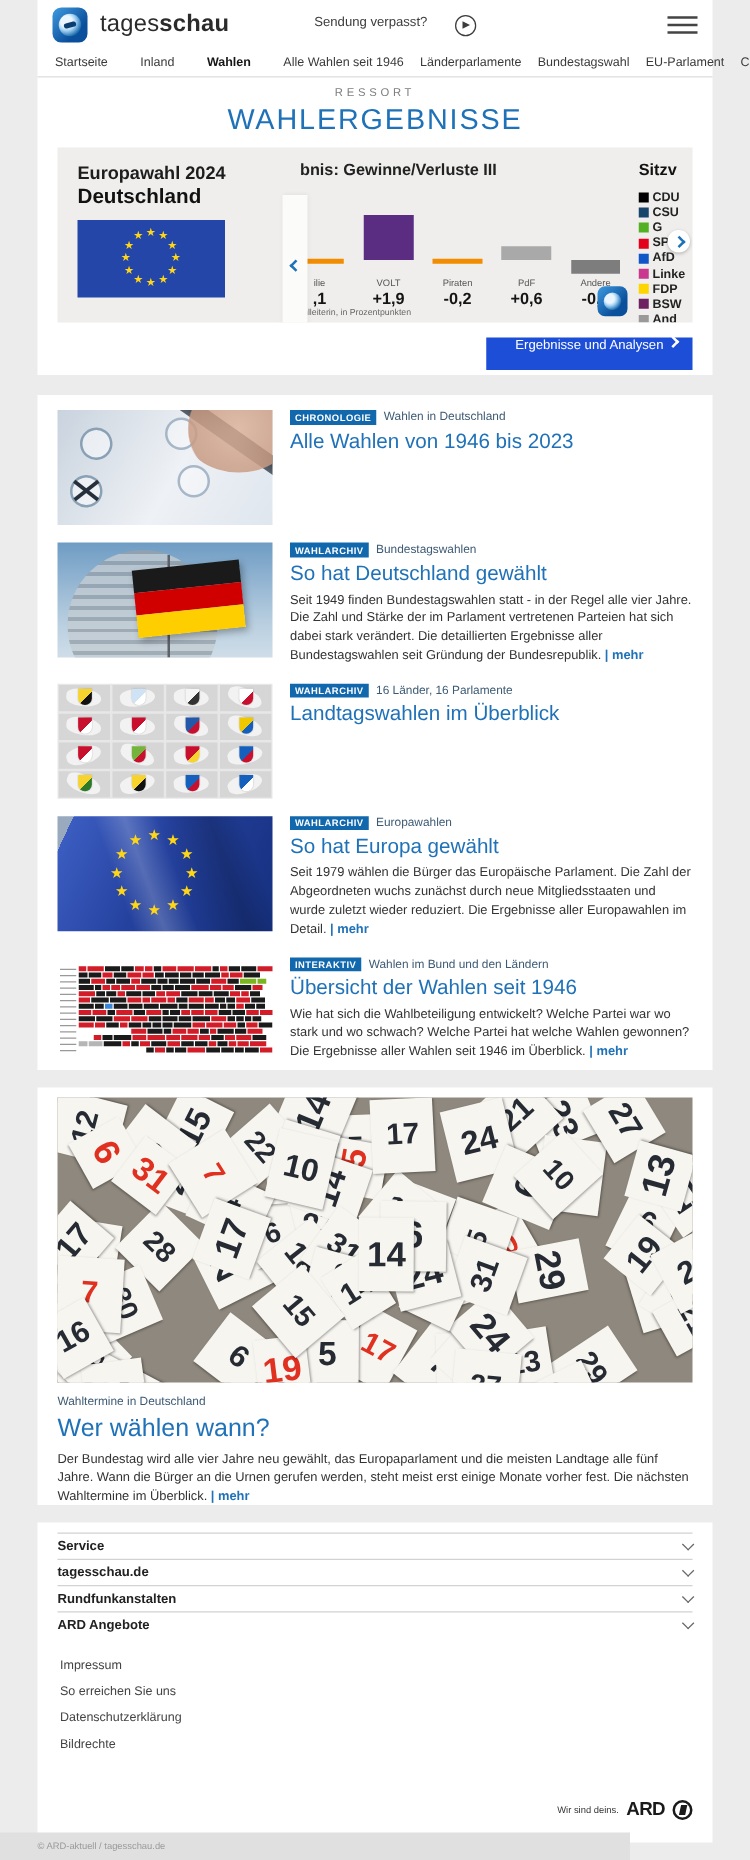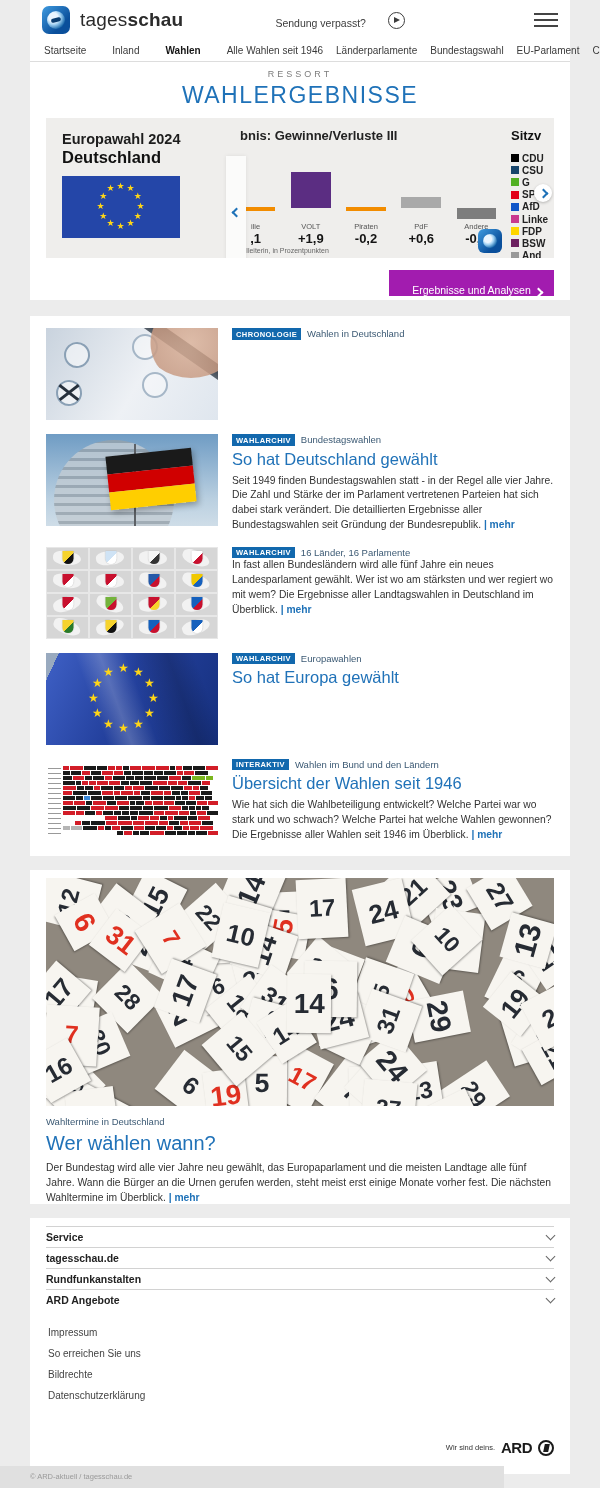--- a/index.html
+++ b/index.html
@@ -9,21 +9,21 @@
   .sect { background:#fff; }
 
   
   .hdr { height:40px; display:flex; align-items:center; padding:0 12px; }
   .applogo { width:28px; height:28px; border-radius:7px; background:linear-gradient(135deg,#3f9be0,#0a4f9b 70%); position:relative; flex:0 0 auto; }
   .applogo .globe { position:absolute; left:5px; top:5px; width:18px; height:18px; border-radius:50%;
       background:radial-gradient(circle at 35% 35%, #eaf5ff 0 28%, #9fd0f2 45%, #1565a8 75%, #0b3c6e 100%); }
   .applogo .globe:after{ content:""; position:absolute; left:4px; top:7px; width:10px; height:4px; background:#0a3d70; border-radius:2px; transform:rotate(-15deg); }
   .wordmark { font-size:19px; color:#2b2b2b; margin-left:10px; letter-spacing:.2px; }
   .wordmark b { font-weight:700; }
-  .verpasst { margin-left:92px; display:flex; align-items:flex-end; gap:22px; font-size:10.5px; color:#3c3c3c; }
+  .verpasst { margin-left:68px; display:flex; align-items:flex-start; gap:22px; font-size:10.5px; color:#3c3c3c; }
   .playbtn { width:17px; height:17px; border:1.5px solid #3c3c3c; border-radius:50%; position:relative; }
   .playbtn:after { content:""; position:absolute; left:5.5px; top:4px; border-left:6px solid #3c3c3c; border-top:3.5px solid transparent; border-bottom:3.5px solid transparent; }
   .burger { margin-left:auto; width:24px; display:flex; flex-direction:column; gap:4px; cursor:pointer; }
   .burger i { display:block; height:2px; background:#444; }
 
   
   .nav { height:22px; border-bottom:1px solid #ddd; display:flex; align-items:center; padding:0 14px; gap:13px; }
   .nav a { font-size:10px; color:#3a3a3a; text-decoration:none; white-space:nowrap; }
   .nav a.active { font-weight:700; color:#161616; }
   .nav .sep { width:1px; height:11px; background:#ccc; }
@@ -61,21 +61,21 @@
   .lgnd { margin-top:9px; }
   .lgnd .row { display:flex; align-items:center; height:12.2px; }
   .lgnd .sq { width:8px; height:8px; margin-right:3px; flex:0 0 auto; }
   .lgnd .lb { font-size:10px; font-weight:700; color:#222; white-space:nowrap; }
 
   .minilogo { position:absolute; right:52px; bottom:5px; width:24px; height:24px; border-radius:6px; background:linear-gradient(135deg,#3f9be0,#0a4f9b 70%); }
   .minilogo:after { content:""; position:absolute; left:5px; top:5px; width:14px; height:14px; border-radius:50%;
       background:radial-gradient(circle at 35% 35%, #eaf5ff 0 28%, #9fd0f2 45%, #1565a8 75%, #0b3c6e 100%); }
 
   .cta-row { padding:12px 16px 0; display:flex; justify-content:flex-end; }
-  .cta { width:165px; height:26px; background:#a21caf; color:#fff; font-size:10.5px; display:flex; align-items:flex-end; justify-content:center; position:relative; cursor:pointer; }
+  .cta { width:165px; height:26px; background:#1d4ed8; color:#fff; font-size:10.5px; display:flex; align-items:flex-start; justify-content:center; position:relative; cursor:pointer; }
   .cta .chev { border-color:#fff; position:absolute; right:12px; }
 
   
   .arts { height:540px; padding:12px 16px 0; overflow:hidden; }
   .art { display:flex; gap:14px; margin-bottom:14px; }
   .thumb { width:172px; height:92px; flex:0 0 auto; position:relative; overflow:hidden; }
   .atext { flex:1; min-width:0; }
   .brow { display:flex; align-items:center; gap:6px; }
   .badge { background:#1268ad; color:#fff; font-size:7.5px; font-weight:700; letter-spacing:.4px; padding:1.5px 4px 1px; }
   .kicker { font-size:9.5px; color:#3c5a74; }
@@ -306,20 +306,21 @@
         <div class="xm" style="left:11px;top:63px;transform:rotate(38deg)"></div>
         <div class="xm" style="left:11px;top:63px;transform:rotate(-38deg)"></div>
         <div class="pen"></div>
           <div class="finger"></div>
       </div>
       <div class="atext">
         <div class="brow">
             <span class="badge">CHRONOLOGIE</span>
             <span class="kicker">Wahlen in Deutschland</span>
           </div>
+        <div class="hl">Alle Wahlen von 1946 bis 2023</div>
       </div>
     </div>
 
     <div class="art">
       <div class="thumb t-reich">
         <div class="dome"></div>
           <div class="flagpole"></div>
         <div class="deflag">
             <i style="background:#1a1a1a"></i>
             <i style="background:#d00000"></i>
@@ -401,21 +402,21 @@
           <div class="cell">
             <div class="blob" style="transform: rotate(-18.7899deg);"></div>
             <div class="sh" style="background: linear-gradient(135deg, rgb(21, 96, 189) 0px, rgb(21, 96, 189) 55%, rgb(255, 255, 255) 55%);"></div>
           </div>
         </div>
       <div class="atext">
         <div class="brow">
             <span class="badge">WAHLARCHIV</span>
             <span class="kicker">16 Länder, 16 Parlamente</span>
           </div>
-        <div class="teas"><span>In fast allen Bundesländern wird alle fünf Jahre ein neues Landesparlament gewählt. Wer ist wo am stärksten und wer regiert wo mit wem? Die Ergebnisse aller Landtagswahlen in Deutschland im Überblick. </span><span class="mehr">| mehr</span></div>
+        <div class="hl">Landtagswahlen im Überblick</div>
       </div>
     </div>
 
     <div class="art">
       <div class="thumb euthumb" id="euThumb">
           <div class="sheen"></div>
           <span class="star" style="left: 72px; top: 8px; font-size: 12px;">★</span>
           <span class="star" style="left: 87px; top: 12.0192px; font-size: 12px;">★</span>
           <span class="star" style="left: 97.9808px; top: 23px; font-size: 12px;">★</span>
           <span class="star" style="left: 102px; top: 38px; font-size: 12px;">★</span>
@@ -427,20 +428,21 @@
           <span class="star" style="left: 42px; top: 38px; font-size: 12px;">★</span>
           <span class="star" style="left: 46.0192px; top: 23px; font-size: 12px;">★</span>
           <span class="star" style="left: 57px; top: 12.0192px; font-size: 12px;">★</span>
         </div>
       <div class="atext">
         <div class="brow">
             <span class="badge">WAHLARCHIV</span>
             <span class="kicker">Europawahlen</span>
           </div>
         <div class="hl">So hat Europa gewählt</div>
+        <div class="teas"><span>Seit 1979 wählen die Bürger das Europäische Parlament. Die Zahl der Abgeordneten wuchs zunächst durch neue Mitgliedsstaaten und wurde zuletzt wieder reduziert. Die Ergebnisse aller Europawahlen im Detail. </span><span class="mehr">| mehr</span></div>
       </div>
     </div>
 
     <div class="art">
       <div class="thumb t-time" id="timeThumb">
           <div class="trow">
             <span class="tlab"></span>
             <span class="seg" style="width: 5.64794px; background: rgb(210, 29, 40);"></span>
             <span class="seg" style="width: 13.3161px; background: rgb(210, 29, 40);"></span>
             <span class="seg" style="width: 11.671px; background: rgb(26, 26, 26);"></span>
@@ -789,22 +791,22 @@
         <span class="al">Rundfunkanstalten</span>
         <span class="chev"></span>
       </div>
     <div class="acc">
         <span class="al">ARD Angebote</span>
         <span class="chev"></span>
       </div>
     <div class="flinks">
       <a>Impressum</a>
       <a>So erreichen Sie uns</a>
+      <a>Datenschutzerklärung</a>
       <a>Bildrechte</a>
-      <a>Datenschutzerklärung</a>
     </div>
     <div class="claim">
       <span class="c1">Wir sind deins.</span>
       <span class="ard">ARD</span>
       <span class="ardlogo"></span>
     </div>
   </div>
 </div>
 
 <div class="botbar">

